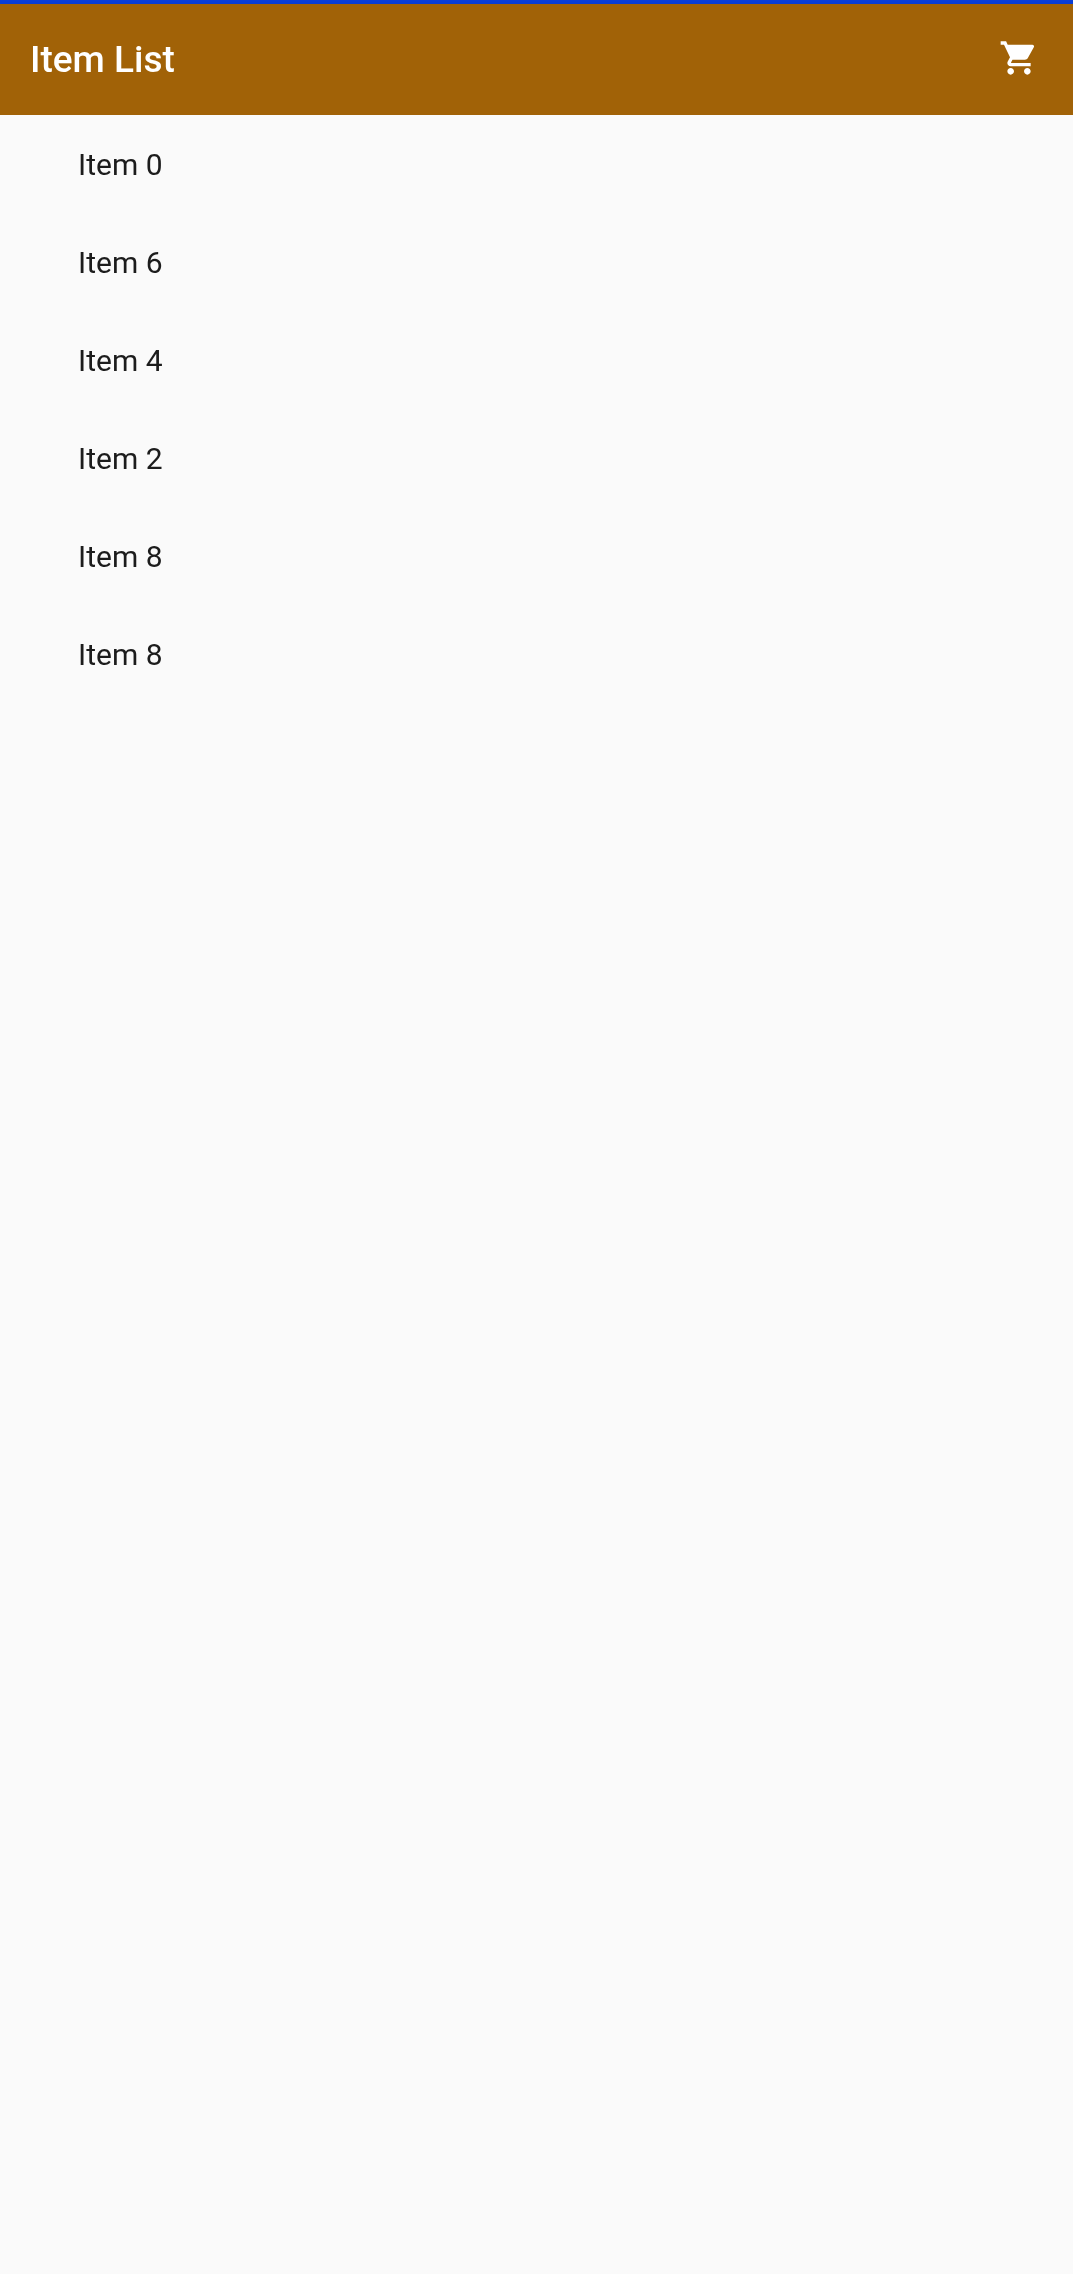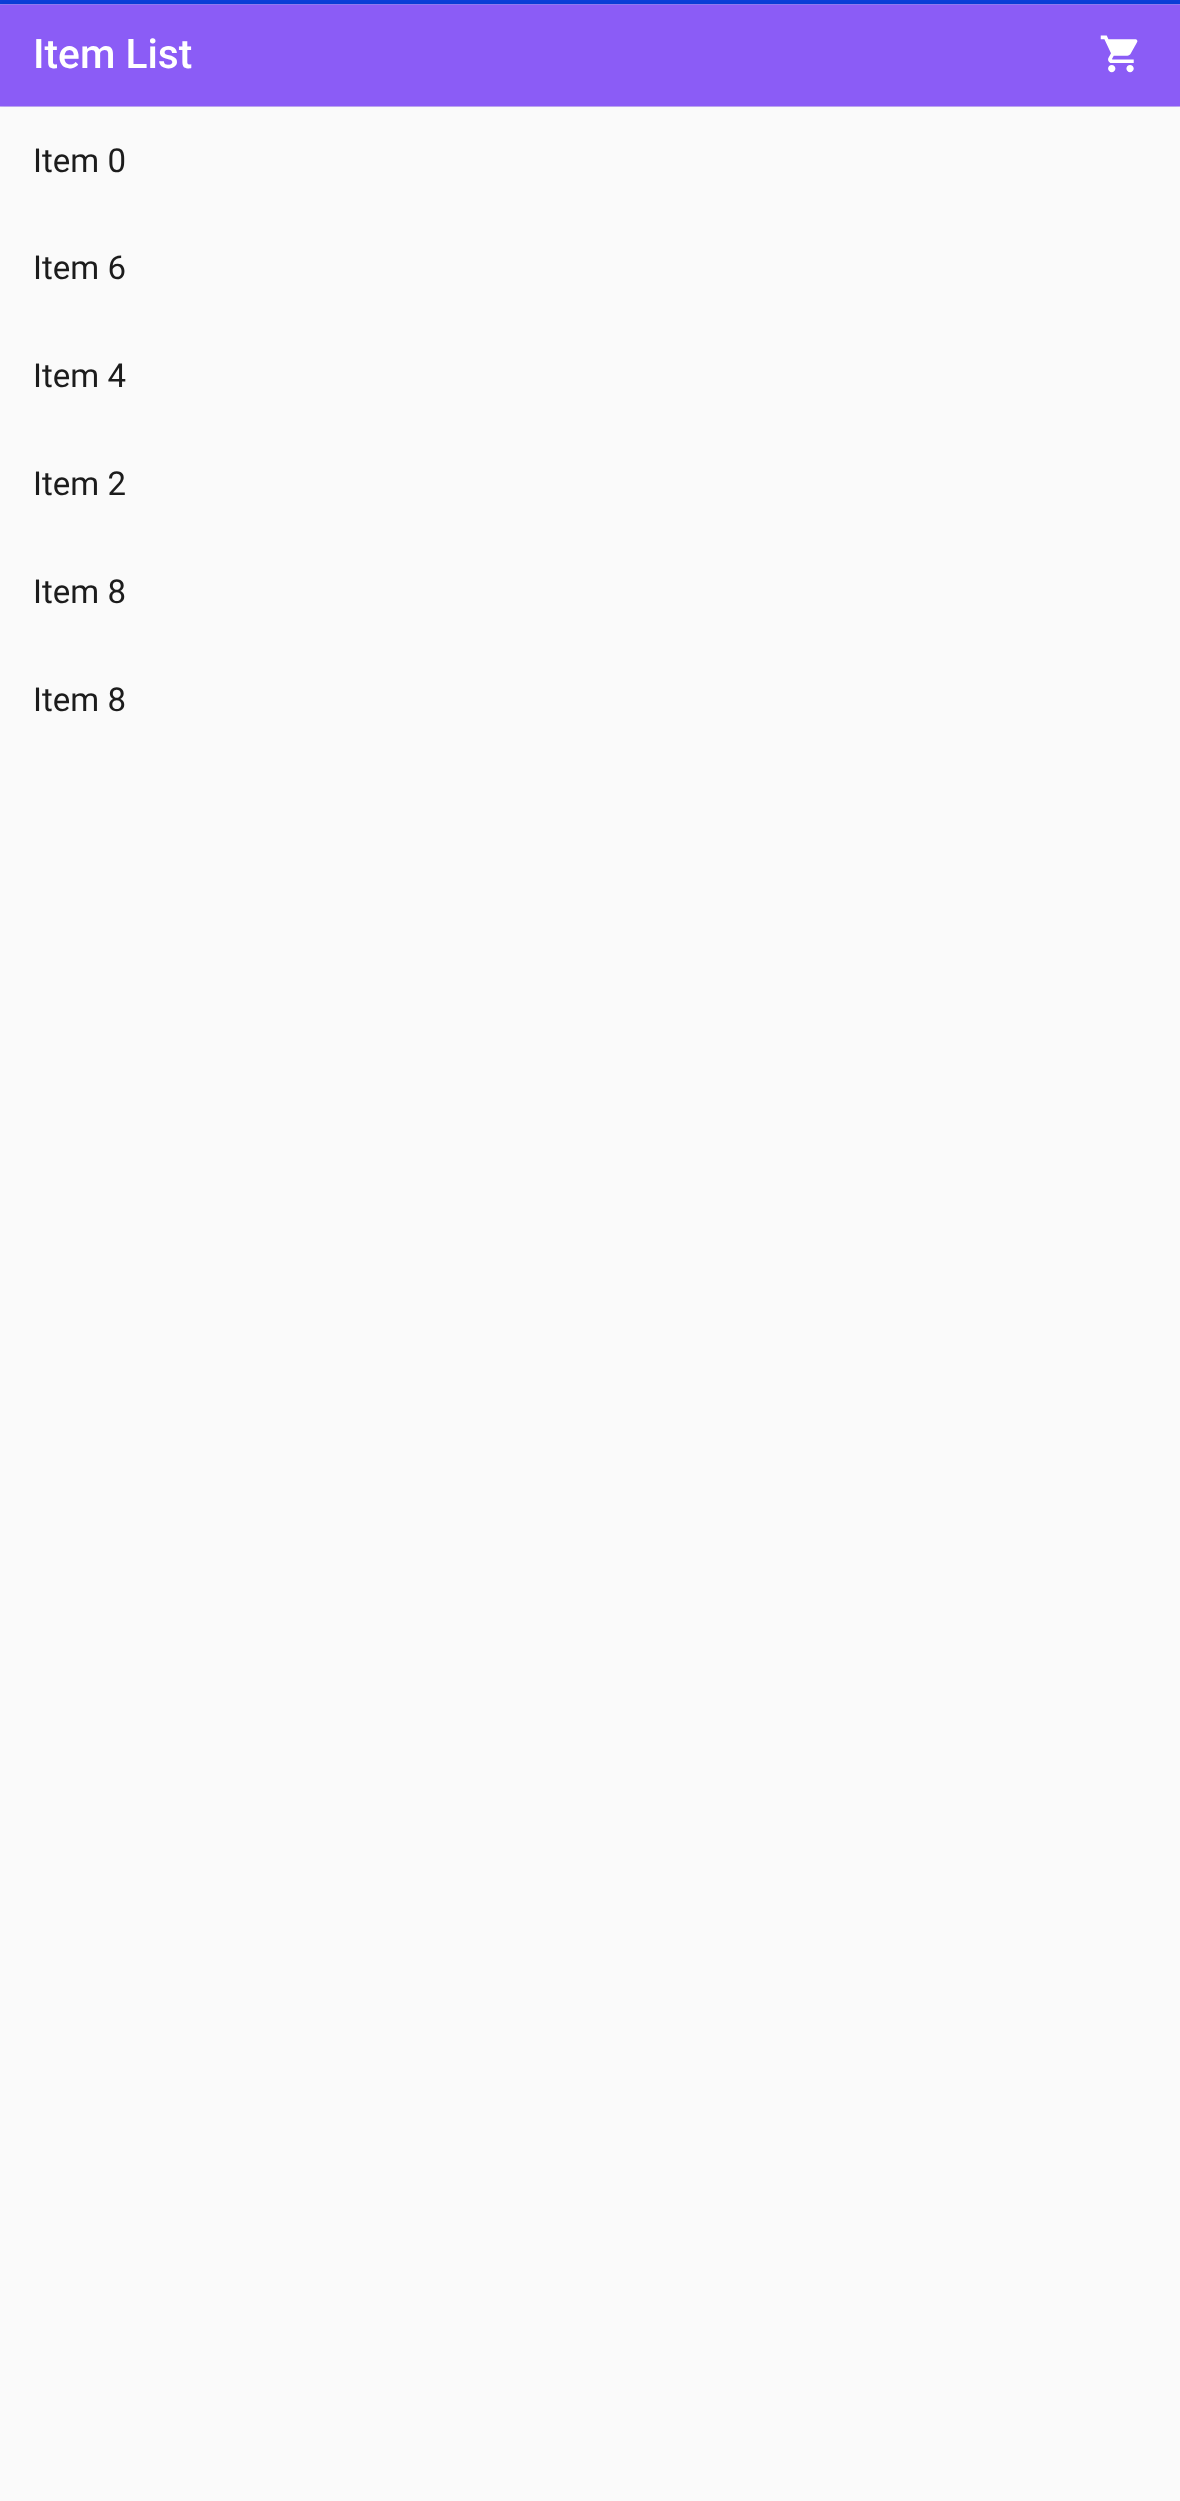--- a/index.html
+++ b/index.html
@@ -12,22 +12,22 @@
       background: #fafafa;
       width: 1073px;
       height: 2274px;
       overflow: hidden;
     }
     .status-bar {
       height: 4px;
       background: #0b3fd8;
     }
     .app-bar {
-      background: #8b5cf6;
-      height: 93px;
+      background: #a16207;
+      height: 111px;
       display: flex;
       align-items: center;
       justify-content: space-between;
       padding: 0 30px 0 30px;
       box-shadow: 0 3px 6px rgba(0,0,0,0.2);
     }
     .app-bar-title {
       color: #ffffff;
       font-size: 37px;
       font-weight: 500;
@@ -40,20 +40,21 @@
       justify-content: center;
       cursor: pointer;
     }
     .cart-button svg {
       width: 40px;
       height: 40px;
       fill: #ffffff;
     }
     .list {
       background: #fafafa;
+      padding-left: 48px;
     }
     .list-item {
       height: 98px;
       padding: 0 30px;
       display: flex;
       align-items: center;
       font-size: 30px;
       color: #1c1c1c;
       cursor: pointer;
     }

